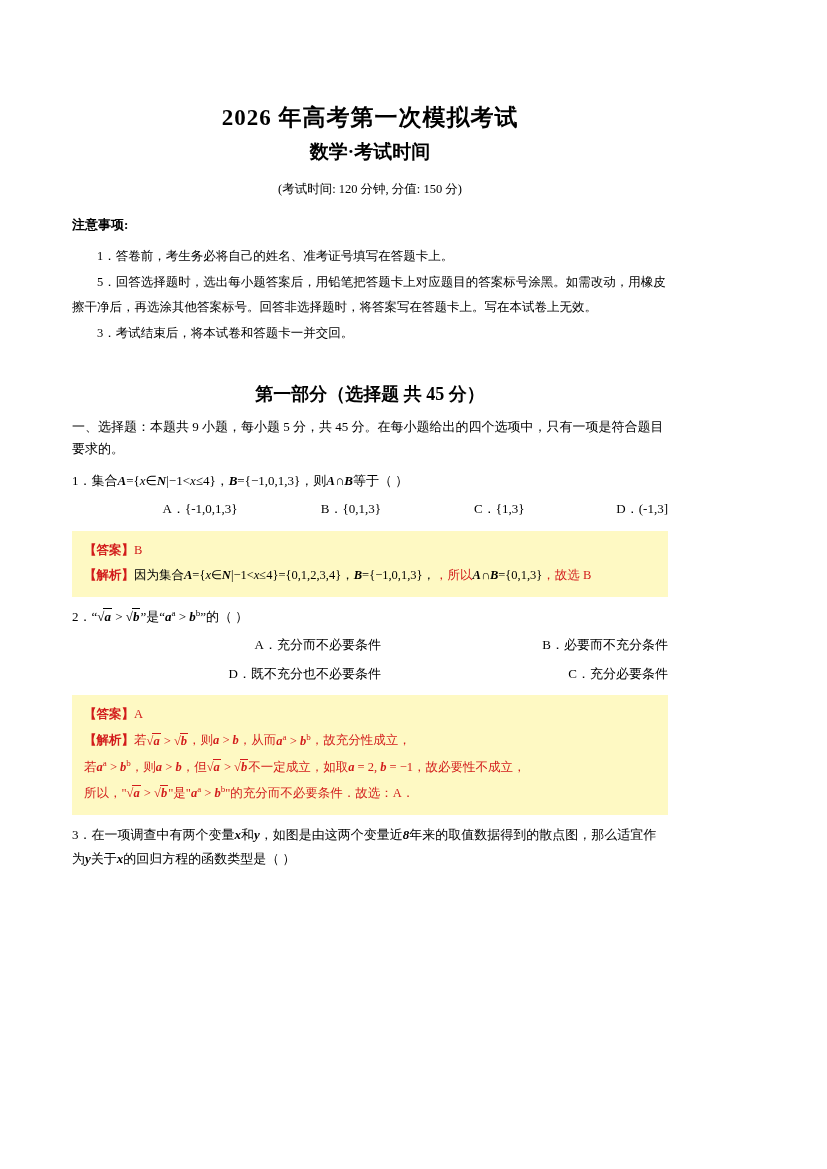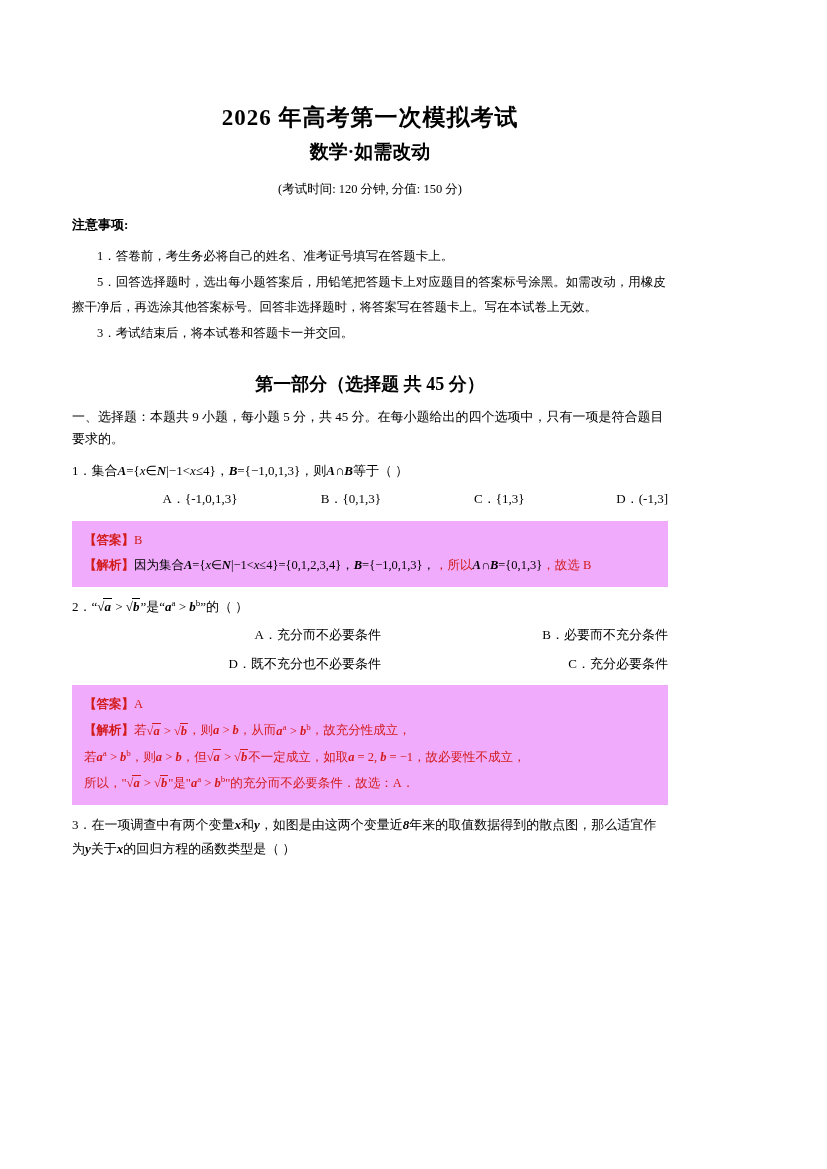--- a/index.html
+++ b/index.html
@@ -48,21 +48,21 @@
   .notice-item {
     font-size: 12.5px;
     line-height: 1.95;
     text-indent: 2em;
     margin: 0 0 2px 0;
   }
   .part-title {
     text-align: center;
     font-size: 18px;
     font-weight: bold;
-    margin-top: 26px;
+    margin-top: 36px;
     margin-bottom: 10px;
   }
   .section-intro {
     font-size: 13px;
     line-height: 1.75;
     margin-bottom: 0;
   }
   .q-stem {
     font-size: 13px;
     line-height: 1.85;
@@ -74,21 +74,21 @@
     margin: 4px 0 4px 22px;
     display: flex;
     text-align: right;
   }
   .opts .op {
     display: inline-block;
   }
   .opts-4 .op { width: 25%; }
   .opts-2 .op { width: 50%; padding-left: 14px; box-sizing: border-box; }
   .answer-box {
-    background: #f0abfc;
+    background: #fef9c3;
     padding: 7px 12px 9px 12px;
     margin: 9px 0 4px 0;
   }
   .ans-line {
     color: #d21b1b;
     font-size: 12.5px;
     line-height: 2.0;
     margin: 0;
   }
   .tag {
@@ -111,21 +111,21 @@
   }
   sup.exp { font-size: 9px; }
   .nowrap { white-space: nowrap; }
 </style>
 </head>
 <body>
 
 <div class="page">
 
   <div class="title-main">2026 年高考第一次模拟考试</div>
-  <div class="title-sub">数学·如需改动</div>
+  <div class="title-sub">数学·考试时间</div>
   <div class="title-info">(考试时间: 120 分钟, 分值: 150 分)</div>
 
   <div class="notice-head">注意事项:</div>
   <div class="notice-item">1．答卷前，考生务必将自己的姓名、准考证号填写在答题卡上。</div>
   <div class="notice-item">5．回答选择题时，选出每小题答案后，用铅笔把答题卡上对应题目的答案标号涂黑。如需改动，用橡皮擦干净后，再选涂其他答案标号。回答非选择题时，将答案写在答题卡上。写在本试卷上无效。</div>
   <div class="notice-item">3．考试结束后，将本试卷和答题卡一并交回。</div>
 
   <div class="part-title">第一部分（选择题 共 45 分）</div>
   <div class="section-intro">一、选择题：本题共 9 小题，每小题 5 分，共 45 分。在每小题给出的四个选项中，只有一项是符合题目要求的。</div>
 

